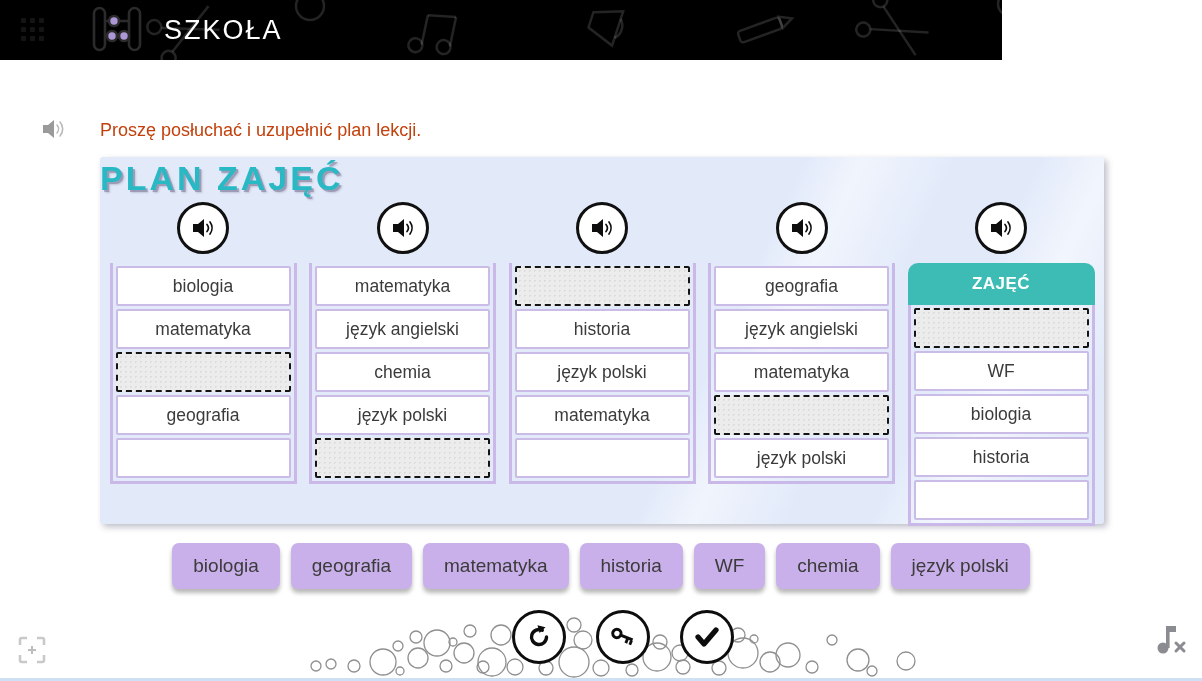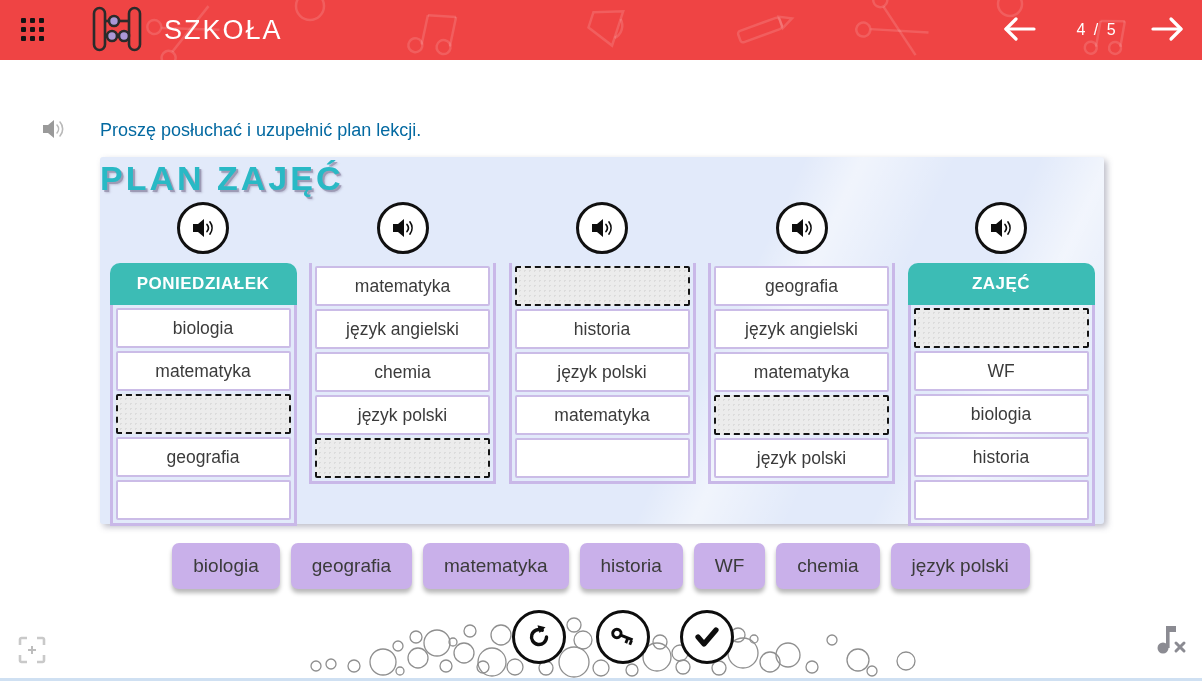--- a/index.html
+++ b/index.html
@@ -5,22 +5,22 @@
   * { margin:0; padding:0; box-sizing:border-box; }
   html,body { width:1202px; height:681px; }
   body {
     font-family:"Liberation Sans", sans-serif;
     background:#ffffff; position:relative; overflow:hidden;
     width:1202px; height:681px;
   }
 
   
   .topbar {
-    position:absolute; top:0; left:0; width:1202px; height:60px;
-    background:#ef4444; z-index:20;
+    position:absolute; top:0; left:0; width:1002px; height:60px;
+    background:#000000; z-index:20;
   }
   .topbar-pattern { position:absolute; inset:0; pointer-events:none; }
   .menu-btn {
     position:absolute; left:21px; top:18px; width:25px; height:25px;
     display:grid; grid-template-columns:repeat(3,5px); grid-template-rows:repeat(3,5px);
     gap:4px; cursor:pointer; background:none; border:none;
   }
   .menu-btn i { background:#141414; border-radius:1px; }
   .logo { position:absolute; left:86px; top:5px; }
   .app-title {
@@ -31,21 +31,21 @@
   .nav-prev { left:1001px; }
   .nav-next { left:1150px; }
   .page-counter {
     position:absolute; left:1062px; top:0; width:70px; height:60px; line-height:60px;
     text-align:center; color:#ffffff; font-size:16px; letter-spacing:2px;
   }
 
   
   .instruction-speaker { position:absolute; left:40px; top:116px; background:none; border:none; cursor:pointer; }
   .instruction-text {
-    position:absolute; left:100px; top:120px; font-size:18px; color:#0369a1;
+    position:absolute; left:100px; top:120px; font-size:18px; color:#c2410c;
   }
 
   
   .board {
     position:absolute; left:100px; top:157px; width:1004px; height:367px;
     background-color:#e2eafa;
     background-image:
       linear-gradient(115deg, rgba(255,255,255,0) 60%, rgba(255,255,255,0.5) 65%, rgba(255,255,255,0) 73%),
       linear-gradient(115deg, rgba(255,255,255,0) 80%, rgba(255,255,255,0.55) 86%, rgba(255,255,255,0) 94%);
     border-radius:3px;
@@ -225,21 +225,20 @@
   <div class="day-column">
     <button class="speaker-btn" aria-label="play day audio">
       <svg width="28" height="28" viewBox="0 0 28 28">
         <polygon points="4,10 9,10 15,5 15,23 9,18 4,18" fill="#0d0d0d"></polygon>
         <g stroke="#0d0d0d" stroke-width="1.7" fill="none" stroke-linecap="round">
           <path d="M18,10.5 a5.5,5.5 0 0 1 0,7"></path>
           <path d="M21,8 a10,10 0 0 1 0,12"></path>
         </g>
       </svg>
     </button>
-    <div class="day-header">PONIEDZIAŁEK</div>
     <div class="day-body">
           <div class="cell filled">biologia</div>
           <div class="cell filled">matematyka</div>
           <div class="cell slot"></div>
           <div class="cell filled">geografia</div>
           <div class="cell empty"></div>
         </div>
   </div>
 
   <div class="day-column">

